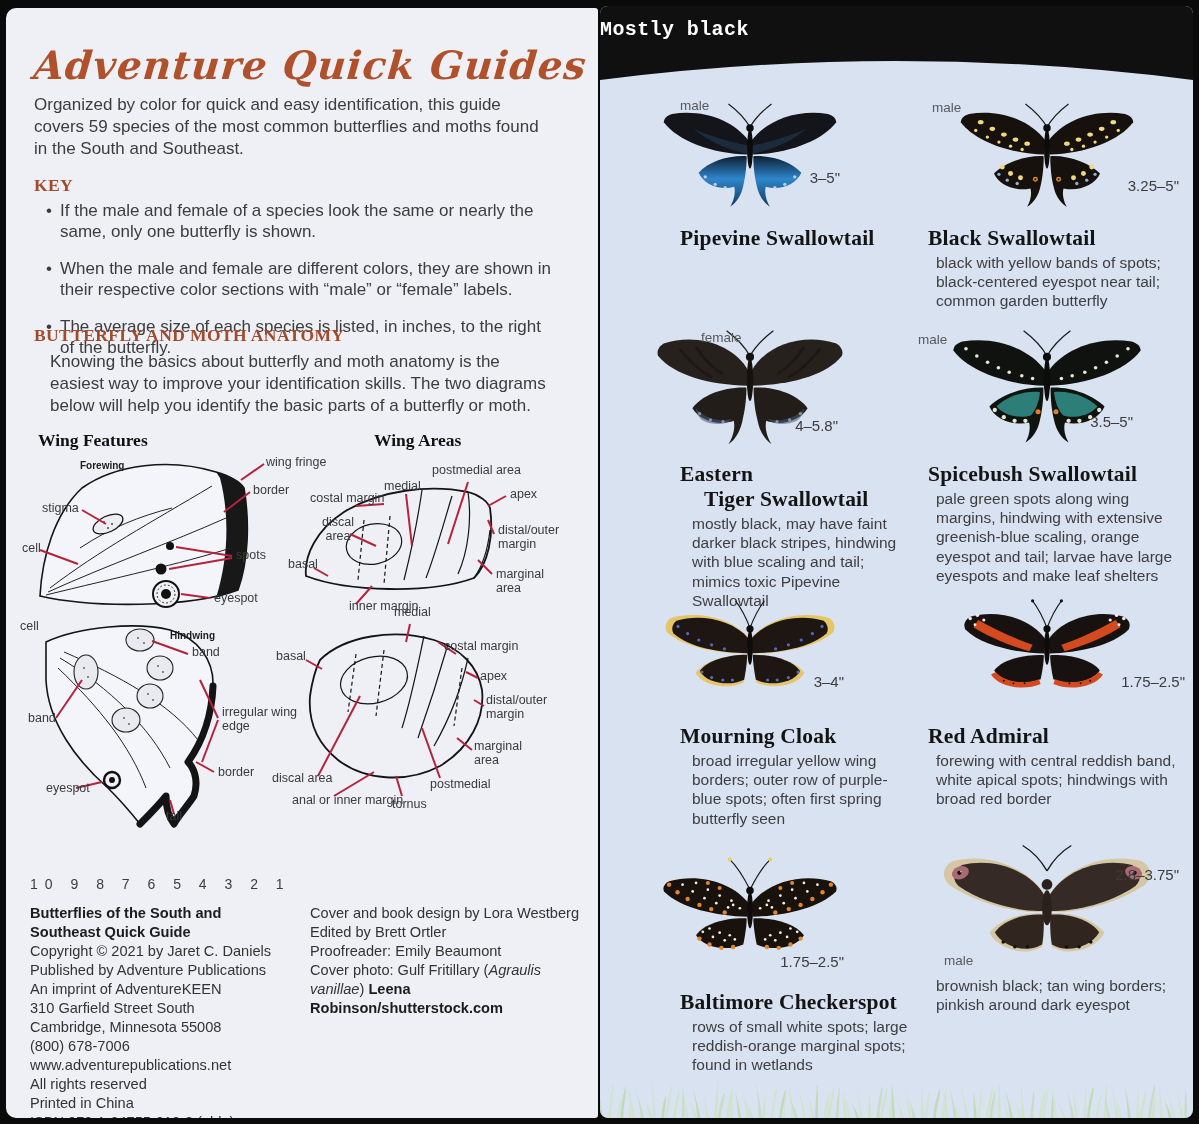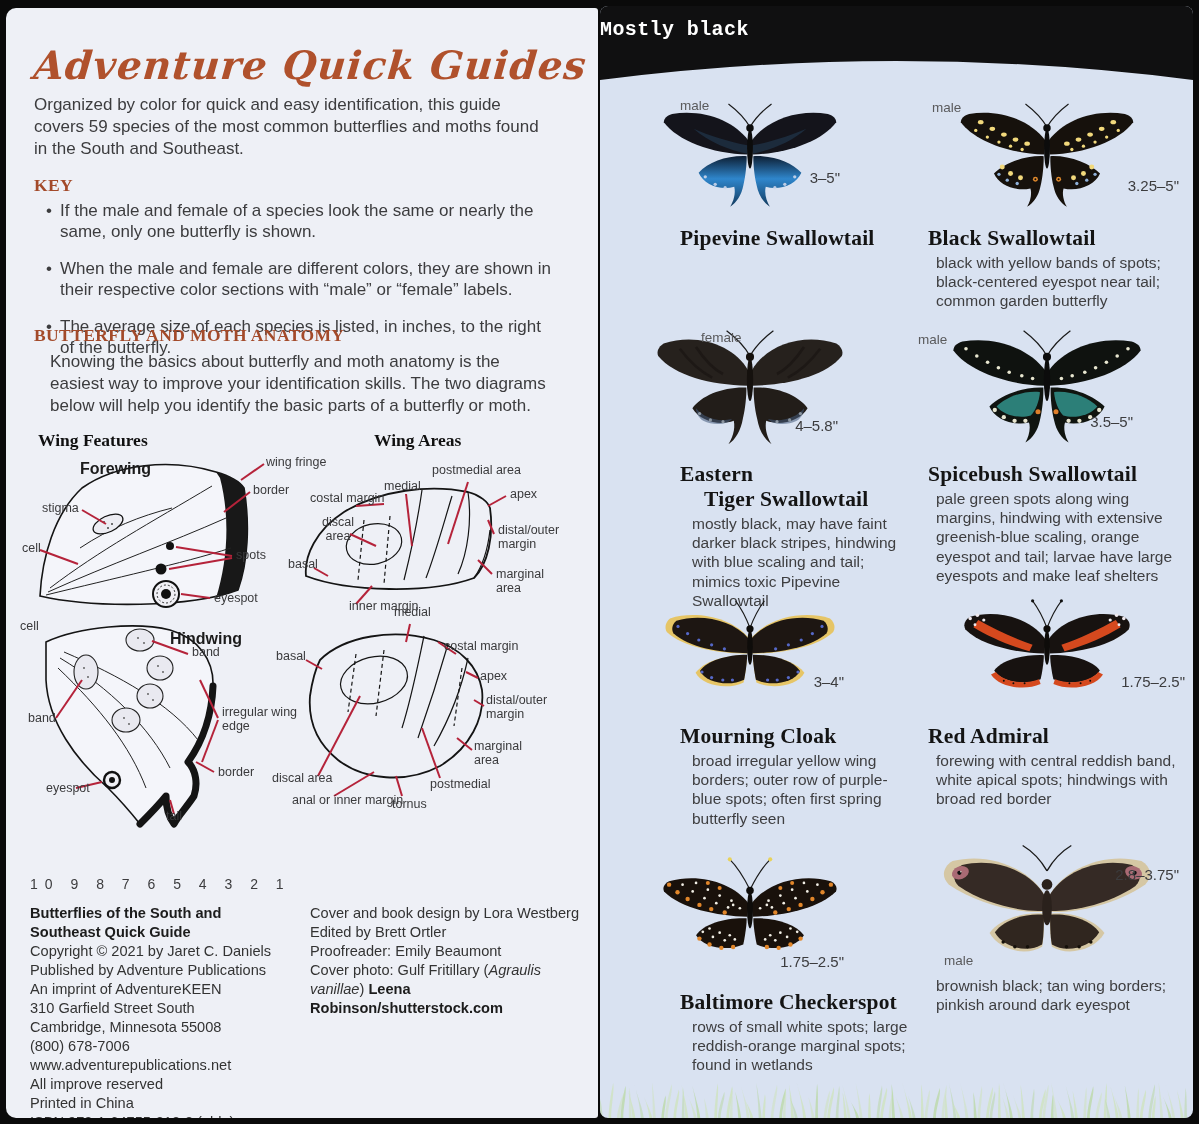--- a/index.html
+++ b/index.html
@@ -18,21 +18,21 @@
   .bullet .dot{width:14px;flex:0 0 14px;color:#3c3c3e;}
   .anat-text{position:absolute;left:44px;top:343px;width:505px;font-size:17px;line-height:1.28;color:#3c3c3e;}
   
   .diagrams{position:absolute;left:0;top:420px;width:592px;height:418px;}
   .diag{position:absolute;top:0;height:414px;}
   .diag-wf{left:14px;width:296px;}
   .diag-wa{left:266px;width:320px;}
   .diag svg{position:absolute;left:0;top:0;}
   .dlabel{position:absolute;font-size:12.5px;line-height:1.1;color:#3a3a3c;white-space:nowrap;}
   .dlabel.wrap{white-space:normal;}
-  .dlabel.bold{font-weight:bold;font-size:16px;color:#1b1b1b;}
+  .dlabel.bold{font-weight:bold;font-size:10px;color:#1b1b1b;}
   .dtitle{position:absolute;font-family:"Liberation Serif",serif;font-weight:bold;font-size:17.5px;color:#101010;}
   
   .printline{position:absolute;left:24px;top:868px;font-size:14px;letter-spacing:7px;color:#3c3c3e;}
   .colophon{position:absolute;left:24px;top:896px;width:556px;display:flex;}
   .col-a{width:262px;font-size:14.6px;line-height:1.3;color:#333;}
   .col-a .bold, .col-b .bold{font-weight:bold;color:#1c1c1c;}
   .col-b{width:276px;margin-left:18px;font-size:14.6px;line-height:1.3;color:#333;}
   .col-b .it{font-style:italic;}
   
   .panel-right{position:absolute;left:600px;top:6px;width:593px;height:1112px;background:#d9e2f1;
@@ -244,21 +244,21 @@
     <div class="colophon">
       <div class="col-a">
         <div class="bold">Butterflies of the South and Southeast Quick Guide</div>
         <div>Copyright © 2021 by Jaret C. Daniels</div>
         <div>Published by Adventure Publications</div>
         <div>An imprint of AdventureKEEN</div>
         <div>310 Garfield Street South</div>
         <div>Cambridge, Minnesota 55008</div>
         <div>(800) 678-7006</div>
         <div>www.adventurepublications.net</div>
-        <div>All improve reserved</div>
+        <div>All rights reserved</div>
         <div>Printed in China</div>
         <div>ISBN 978-1-64755-213-8 (pbk.)</div>
       </div>
       <div class="col-b">
         <div>Cover and book design by Lora Westberg</div>
         <div>Edited by Brett Ortler</div>
         <div>Proofreader: Emily Beaumont</div>
         <div><span>Cover photo: Gulf Fritillary (</span><span class="it">Agraulis vanillae</span><span>) </span><span class="bold">Leena Robinson/shutterstock.com</span></div>
       </div>
     </div>

